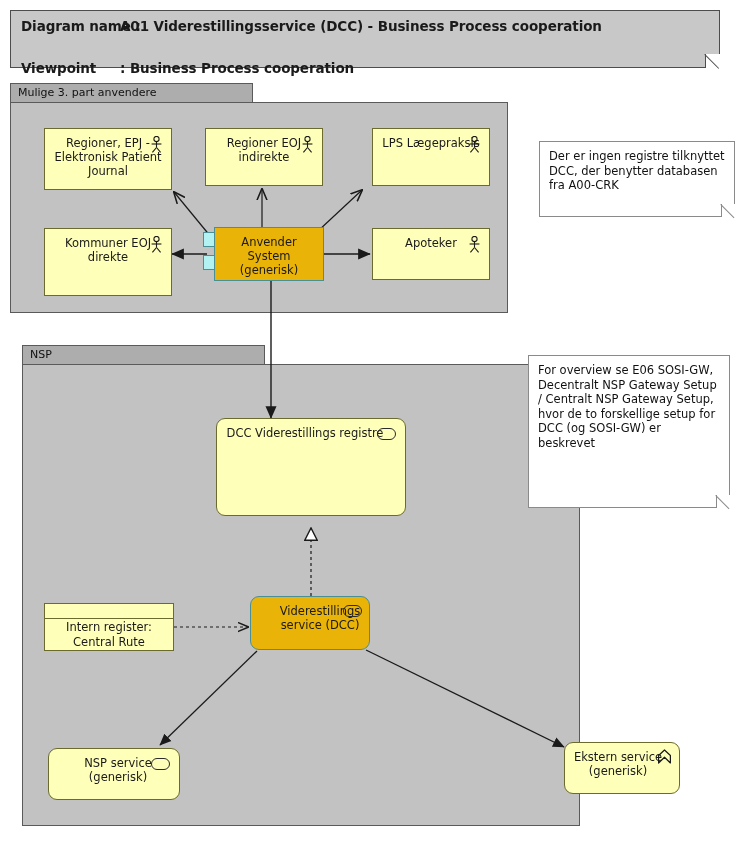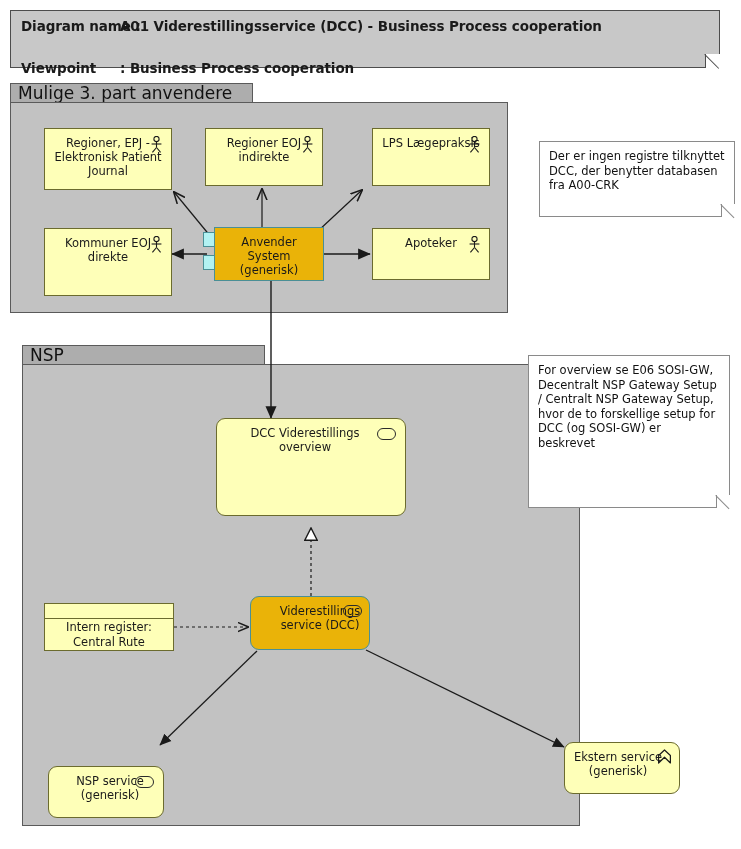--- a/index.html
+++ b/index.html
@@ -33,21 +33,21 @@
 
   
   .group{position:absolute;box-sizing:border-box;}
   .group-body{
     position:absolute;left:0;width:100%;
     background:#c2c2c2;border:1px solid #5a5a5a;box-sizing:border-box;
   }
   .group-tab{
     position:absolute;left:0;top:0;height:20px;
     background:#adadad;border:1px solid #5a5a5a;box-sizing:border-box;
-    font-size:17px;line-height:18px;padding-left:7px;color:#111;
+    font-size:11px;line-height:18px;padding-left:7px;color:#111;
   }
 
   
   .node{
     position:absolute;box-sizing:border-box;
     border:1px solid #6b6b2e;
     background:#feffb8;
     font-size:11.5px;line-height:14px;text-align:center;
     display:flex;align-items:flex-start;justify-content:center;
     padding-top:7px;
@@ -214,35 +214,35 @@
     </svg>
   </div>
 
   <div class="comp-tab" style="left:203px;top:232px;"></div>
   <div class="comp-tab" style="left:203px;top:255px;"></div>
   <div class="node cyan" style="left:214px;top:227px;width:110px;height:54px;">
     <span class="label">Anvender System (generisk)</span>
   </div>
 
   <div class="node rounded topalign" style="left:216px;top:418px;width:190px;height:98px;">
-    <span class="label" style="padding-right:18px;">DCC Viderestillings overview</span>
+    <span class="label" style="padding-right:18px;">DCC Viderestillings registre</span>
     <div class="ico-service" style="right:9px;top:9px;"></div>
   </div>
 
   <div class="node cyan rounded topalign" style="left:250px;top:596px;width:120px;height:54px;">
     <span class="label" style="padding-right:14px;margin-left:28px;">Viderestillings service (DCC)</span>
     <div class="ico-service" style="right:7px;top:8px;"></div>
   </div>
 
   <div class="node hdrbar" style="left:44px;top:603px;width:130px;height:48px;overflow:hidden;">
     <div class="hdrline"></div>
     <span class="clipped-label">Intern register: Central Rute Konfiguration (CRK)</span>
   </div>
 
-  <div class="node rounded topalign" style="left:48px;top:766px;width:116px;height:52px;padding-left:16px;">
+  <div class="node rounded topalign" style="left:48px;top:748px;width:132px;height:52px;padding-left:16px;">
     <span class="label" style="padding-right:14px;">NSP service (generisk)</span>
     <div class="ico-service" style="right:9px;top:9px;"></div>
   </div>
 
   <div class="node rounded topalign" style="left:564px;top:742px;width:116px;height:52px;">
     <span class="label" style="padding-right:14px;">Ekstern service (generisk)</span>
     <svg class="ico-chevron" style="right:7px;top:6px;" viewBox="0 0 15 15">
       <path d="M1.6 14 L1.6 6.5 L7.5 1 L13.4 6.5 L13.4 14 L7.5 8.2 Z" fill="none" stroke="#1a1a1a" stroke-width="1.2" stroke-linejoin="round"></path>
     </svg>
   </div>

